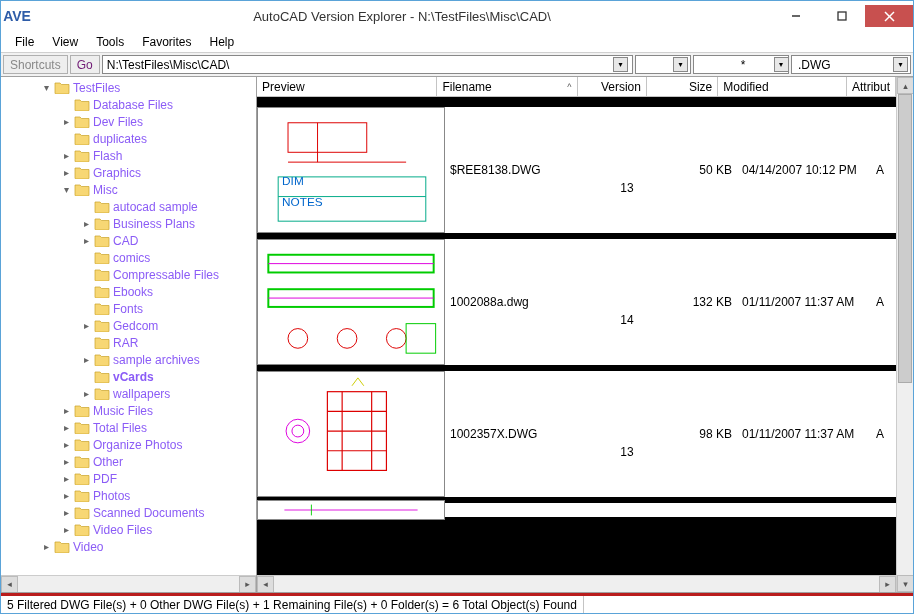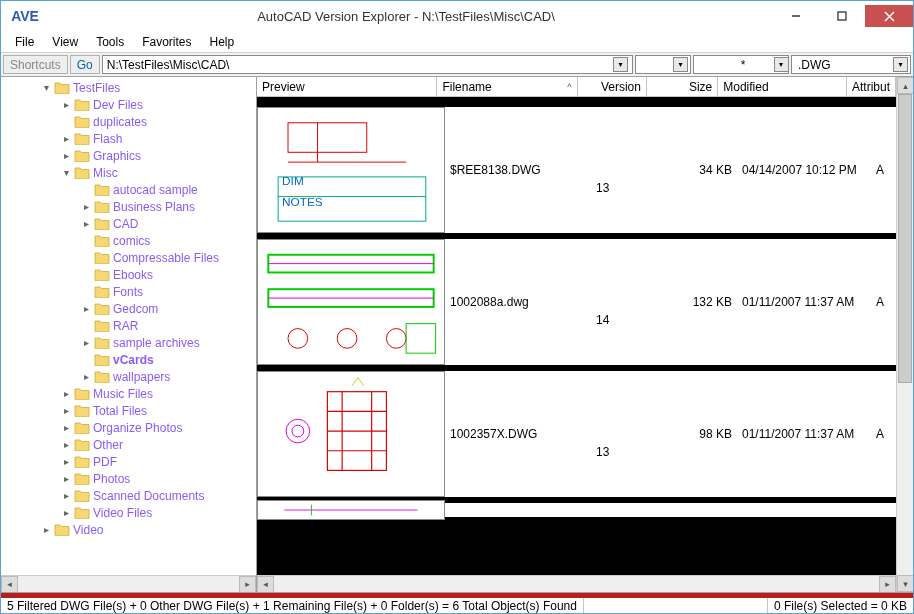--- a/index.html
+++ b/index.html
@@ -1,27 +1,27 @@
 <!DOCTYPE html>
 <html><head>
 <meta charset="utf-8">
 <style>
 * { margin: 0; padding: 0; box-sizing: border-box; font-family: "Segoe UI", Tahoma, sans-serif; font-size: 12px; }
 body { width: 914px; height: 614px; overflow: hidden; background: #fff; border: 1px solid #5aa3d8; display: flex; flex-direction: column; }
-.titlebar { height: 30px; background: #fff; display: flex; align-items: center; padding-left: 14px; }
+.titlebar { height: 30px; background: #fff; display: flex; align-items: center; padding-left: 6px; }
 .titlebar .logo { width: 20px; height: 20px; margin-right: 4px; display: flex; align-items: center; justify-content: center; color: #2e5ca8; font-weight: bold; font-size: 14px; font-family: "Arial Narrow", sans-serif; }
 .titlebar .title { flex: 1; text-align: center; color: #333; font-size: 13px; }
 .winbtns { display: flex; }
 .winbtn { width: 46px; height: 22px; display: flex; align-items: center; justify-content: center; color: #333; }
 .winbtn.close { background: #c8504f; color: #fff; width: 48px; }
 .menubar { height: 22px; display: flex; align-items: center; padding: 0 6px; gap: 2px; border-bottom: 1px solid #d0d0d0; }
 .menubar span { padding: 2px 8px; }
 .toolbar { height: 24px; display: flex; align-items: center; border-bottom: 1px solid #a0a0a0; background: #f2f2f2; padding: 1px 2px; gap: 2px; }
 .toolbar .flatbtn { border: 1px solid #b0b0b0; background: #eee; padding: 1px 6px; color: #888; height: 19px; display: flex; align-items: center; }
-.toolbar .flatbtn.go { color: #0369a1; }
+.toolbar .flatbtn.go { color: #701a75; }
 .toolbar .path { flex: 1; border: 1px solid #888; background: #fff; height: 19px; padding: 0 4px; display: flex; align-items: center; }
 .filterbar { display: flex; gap: 2px; }
 .filterbar .combo { border: 1px solid #888; background: #fff; height: 19px; display: flex; align-items: center; justify-content: space-between; padding: 0 2px 0 6px; }
 .dropdown-arrow { width: 15px; height: 15px; border: 1px solid #888; background: #e8e8e8; display: flex; align-items: center; justify-content: center; font-size: 8px; }
 .mainarea { flex: 1; display: flex; overflow: hidden; border-bottom: 1px solid #a0a0a0; }
 .treewrap { width: 256px; display: flex; flex-direction: column; border-right: 1px solid #a0a0a0; background:#f8f8f8; }
 .tree { flex: 1; background: #fff; overflow: auto; padding: 2px 0; }
 .tnode { display: flex; align-items: center; height: 17px; white-space: nowrap; }
 .tnode .expander { width: 11px; text-align: center; color: #666; font-size: 10px; }
 .tnode .folder { width: 16px; height: 14px; margin: 0 3px 0 2px; display: inline-block; }
@@ -37,29 +37,29 @@
 .col.version { width: 72px; justify-content:flex-end; }
 .col.size { width: 74px; justify-content:flex-end; }
 .col.modified { width: 134px; }
 .col.attrib { flex:1; }
 .listbody { flex:1; background:#000; overflow:hidden; padding:0; }
 .row { display:flex; align-items:center; background:#fff; margin-bottom:0; border-top:6px solid #000; }
 .row:first-child { border-top:10px solid #000; }
 .cell { padding: 0 5px; }
 .thumb { width:188px; height:126px; background:#fff repeat; border:1px solid #888; display:flex; align-items:flex-start; justify-content:center; overflow:hidden; }
 .cell.filename { width:146px; }
-.cell.version { width:72px; text-align:left;margin-top:36px; }
+.cell.version { width:72px; text-align:center;margin-top:36px; }
 .cell.size { width:74px; text-align:right; }
 .cell.modified { width:134px; }
 .cell.attrib { flex:1; }
 .list-scroll-h { height:17px; background:#efefef; border-top:1px solid #ccc; display:flex; align-items:center; }
 .list-scroll-v { width:17px; background:#efefef; border-left:1px solid #ccc; display:flex; flex-direction:column; }
 .vtrack { flex:1; background:#efefef; position:relative; }
 .vthumb { position:absolute; left:1px; right:1px; background:#ccc; border:1px solid #aaa; }
-.statusbar { height:20px; display:flex; align-items:center; border-top:5px solid #b91c1c; font-size:12px; }
+.statusbar { height:20px; display:flex; align-items:center; border-top:3px solid #b91c1c; font-size:12px; }
 .statusbar .seg { padding: 2px 6px; border-right:1px solid #c4c4c4; height:100%; display:flex; align-items:center; }
 .statusbar .seg.right { margin-left:auto; border-left:1px solid #c4c4c4; border-right:none; }
 
 
 .sketch { width:100%; height:100%; }
 </style>
 </head>
 <body>
 
 <div class="titlebar">
@@ -121,20 +121,29 @@
   <div class="treewrap">
     <div class="tree" id="tree">
         <div class="tnode" style="padding-left: 40px;">
           <span class="expander">▾</span>
           <span class="folder">
             <svg width="16" height="13" viewBox="0 0 16 13">
               <path d="M1 2 h5 l1.5 1.5 H15 v8.5 a1 1 0 0 1 -1 1 H2 a1 1 0 0 1 -1 -1 Z" fill="#f7d774" stroke="#c9a226" stroke-width="0.7"></path>
             </svg>
           </span>
           <span class="label">TestFiles</span>
+        </div>
+        <div class="tnode" style="padding-left: 60px;">
+          <span class="expander"></span>
+          <span class="folder">
+            <svg width="16" height="13" viewBox="0 0 16 13">
+              <path d="M1 2 h5 l1.5 1.5 H15 v8.5 a1 1 0 0 1 -1 1 H2 a1 1 0 0 1 -1 -1 Z" fill="#f7d774" stroke="#c9a226" stroke-width="0.7"></path>
+            </svg>
+          </span>
+          <span class="label">Database Files</span>
         </div>
         <div class="tnode" style="padding-left: 60px;">
           <span class="expander">▸</span>
           <span class="folder">
             <svg width="16" height="13" viewBox="0 0 16 13">
               <path d="M1 2 h5 l1.5 1.5 H15 v8.5 a1 1 0 0 1 -1 1 H2 a1 1 0 0 1 -1 -1 Z" fill="#f7d774" stroke="#c9a226" stroke-width="0.7"></path>
             </svg>
           </span>
           <span class="label">Dev Files</span>
         </div>
@@ -399,21 +408,21 @@
                     <line x1="20" y1="90" x2="170" y2="90"></line>
                   </g>
                   <g fill="#06c" font-size="4">
                     <text x="24" y="78">DIM</text>
                     <text x="24" y="100">NOTES</text>
                   </g>
                 </svg>
               </div>
               <div class="cell filename">$REE8138.DWG</div>
               <div class="cell version">13</div>
-              <div class="cell size">34 KB</div>
+              <div class="cell size">50 KB</div>
               <div class="cell modified">04/14/2007 10:12 PM</div>
               <div class="cell attrib">A</div>
             </div>
             <div class="row">
               <div class="thumb">
                 <svg class="sketch" viewBox="0 0 188 126">
                   <rect x="0" y="0" width="188" height="126" fill="#fff"></rect>
                   <g stroke="#0c0" fill="none" stroke-width="2">
                     <rect x="10" y="15" width="168" height="18"></rect>
                     <rect x="10" y="50" width="168" height="18"></rect>
@@ -487,14 +496,13 @@
             <div class="vthumb" style="top:0;height:60%"></div>
           </div>
         <div class="sbtn">▾</div>
       </div>
     </div>
   </div>
 </div>
 
 <div class="statusbar">
   <div class="seg">5 Filtered DWG File(s) + 0 Other DWG File(s) + 1 Remaining File(s) + 0 Folder(s)  =  6 Total Object(s) Found</div>
-  <div class="seg right">0 File(s) Selected = 0 KB</div>
 </div>
 
 </body></html>

